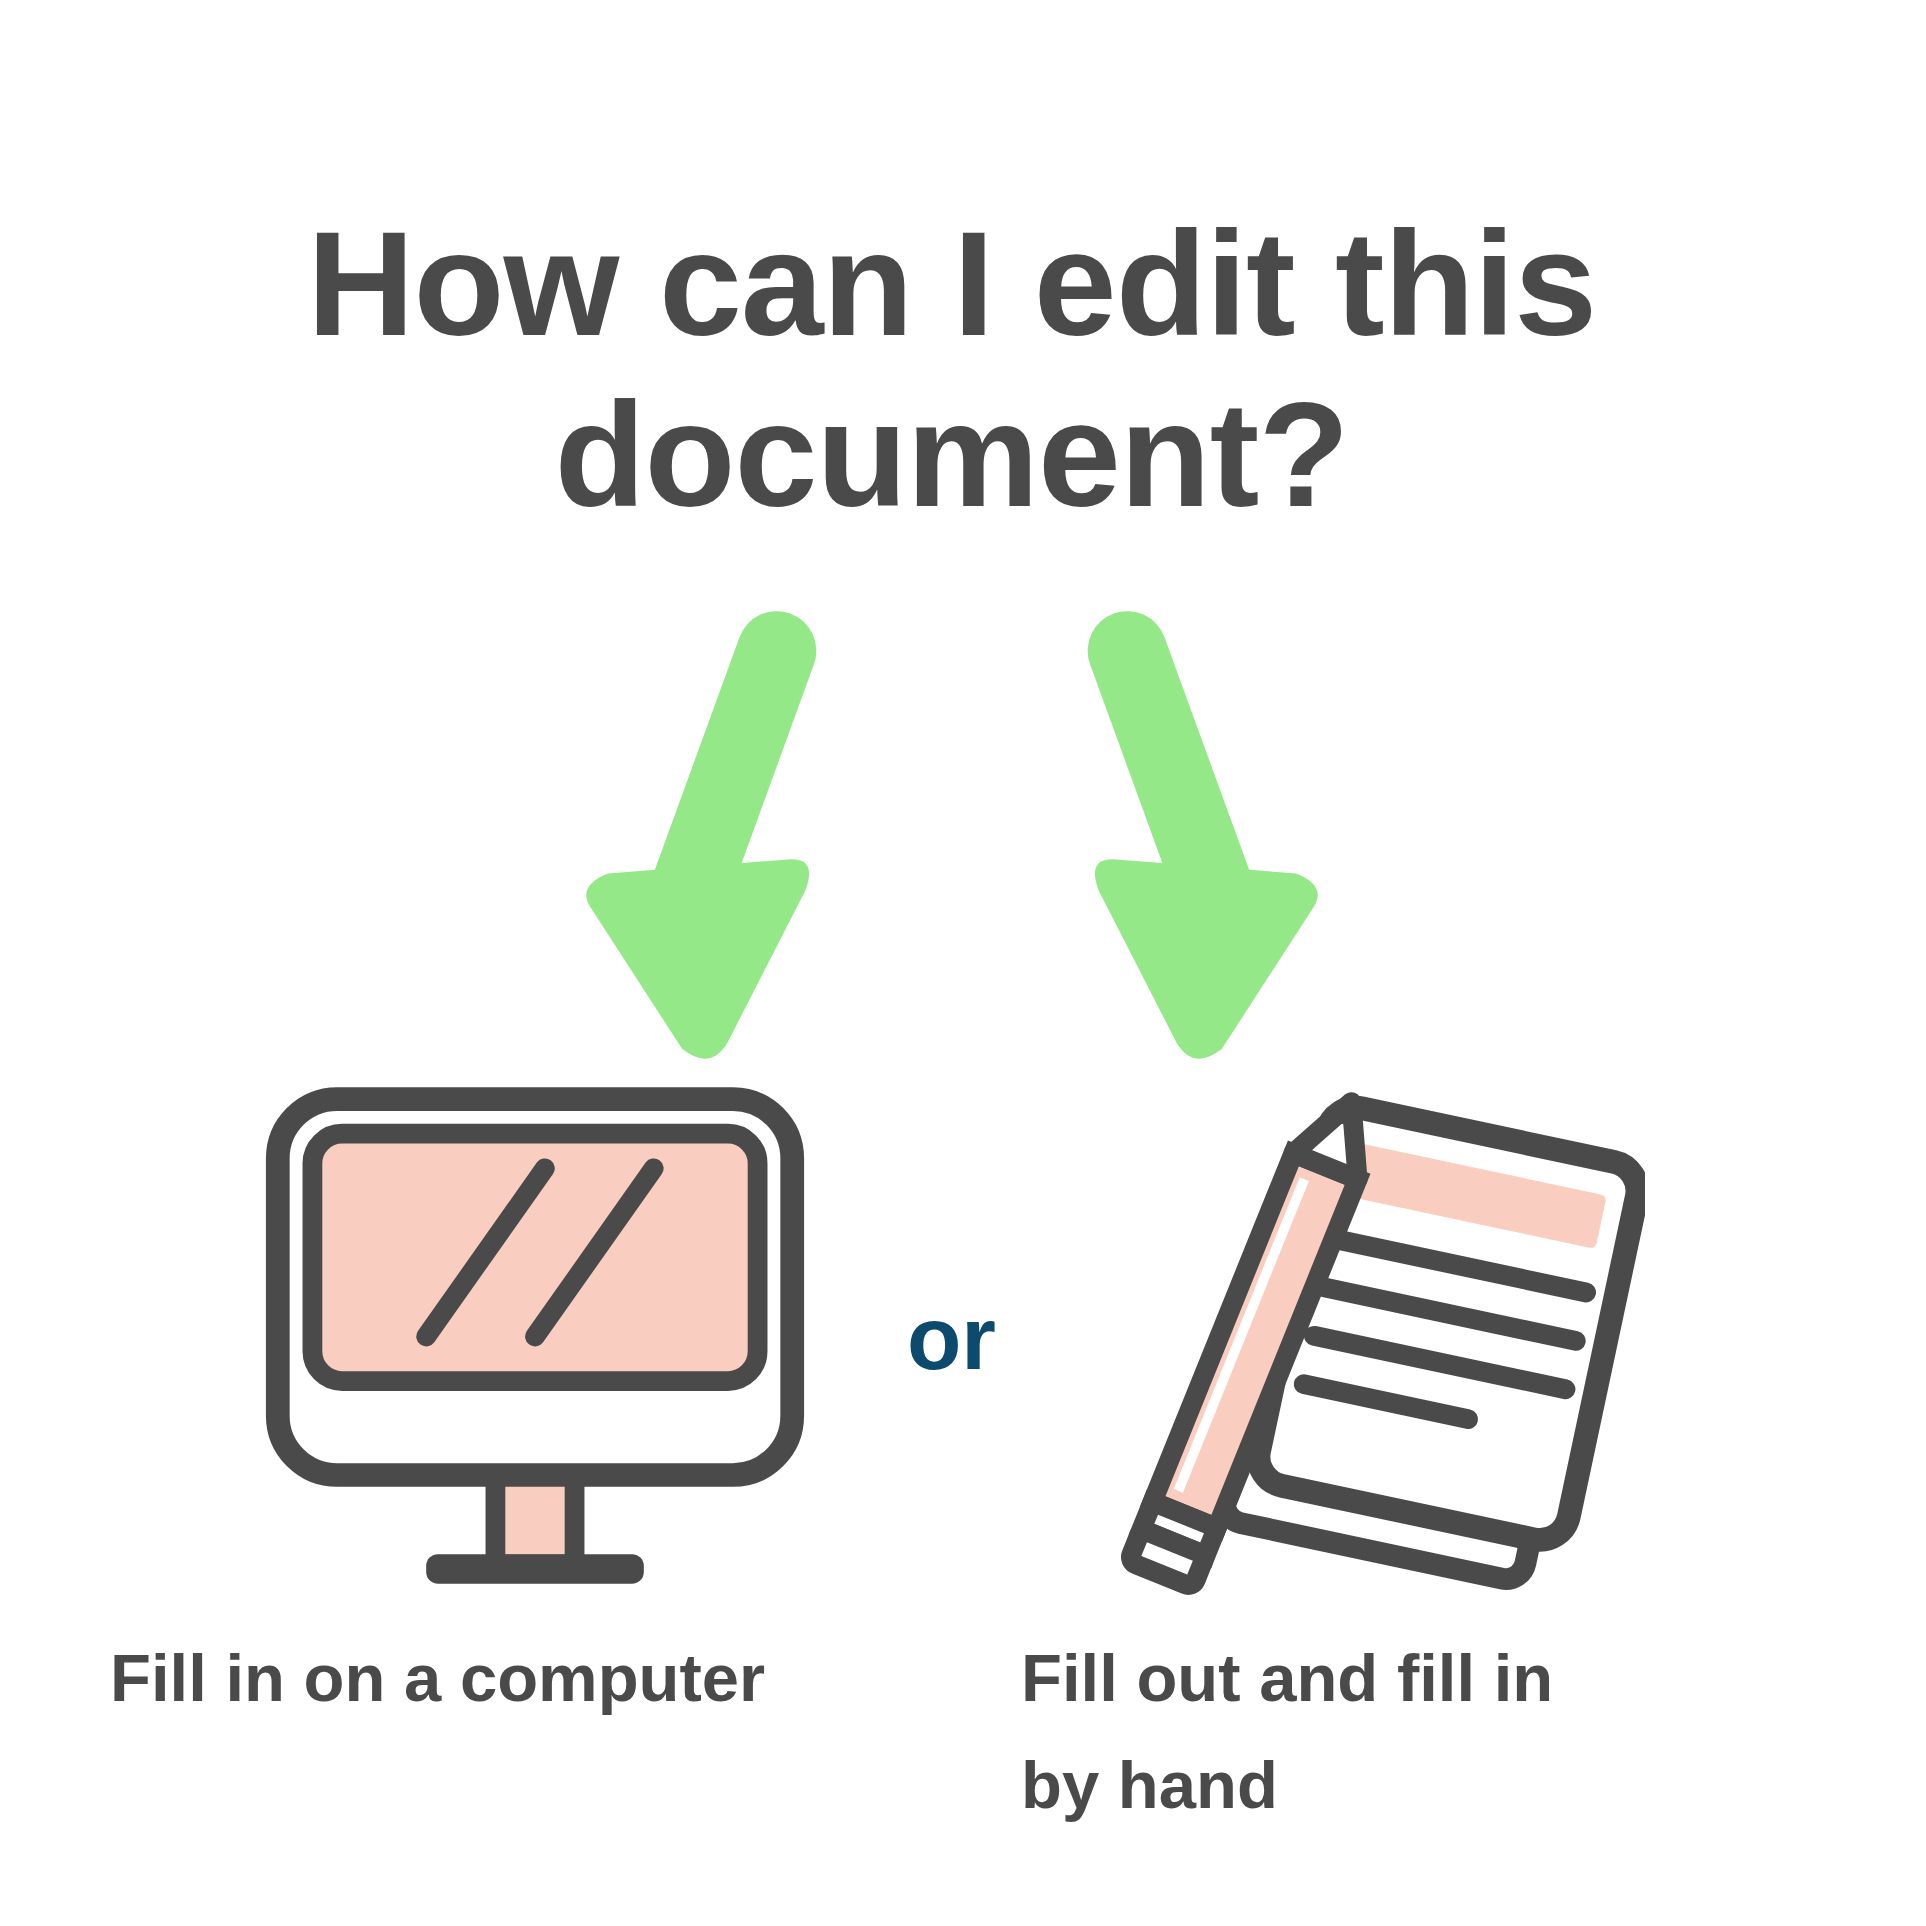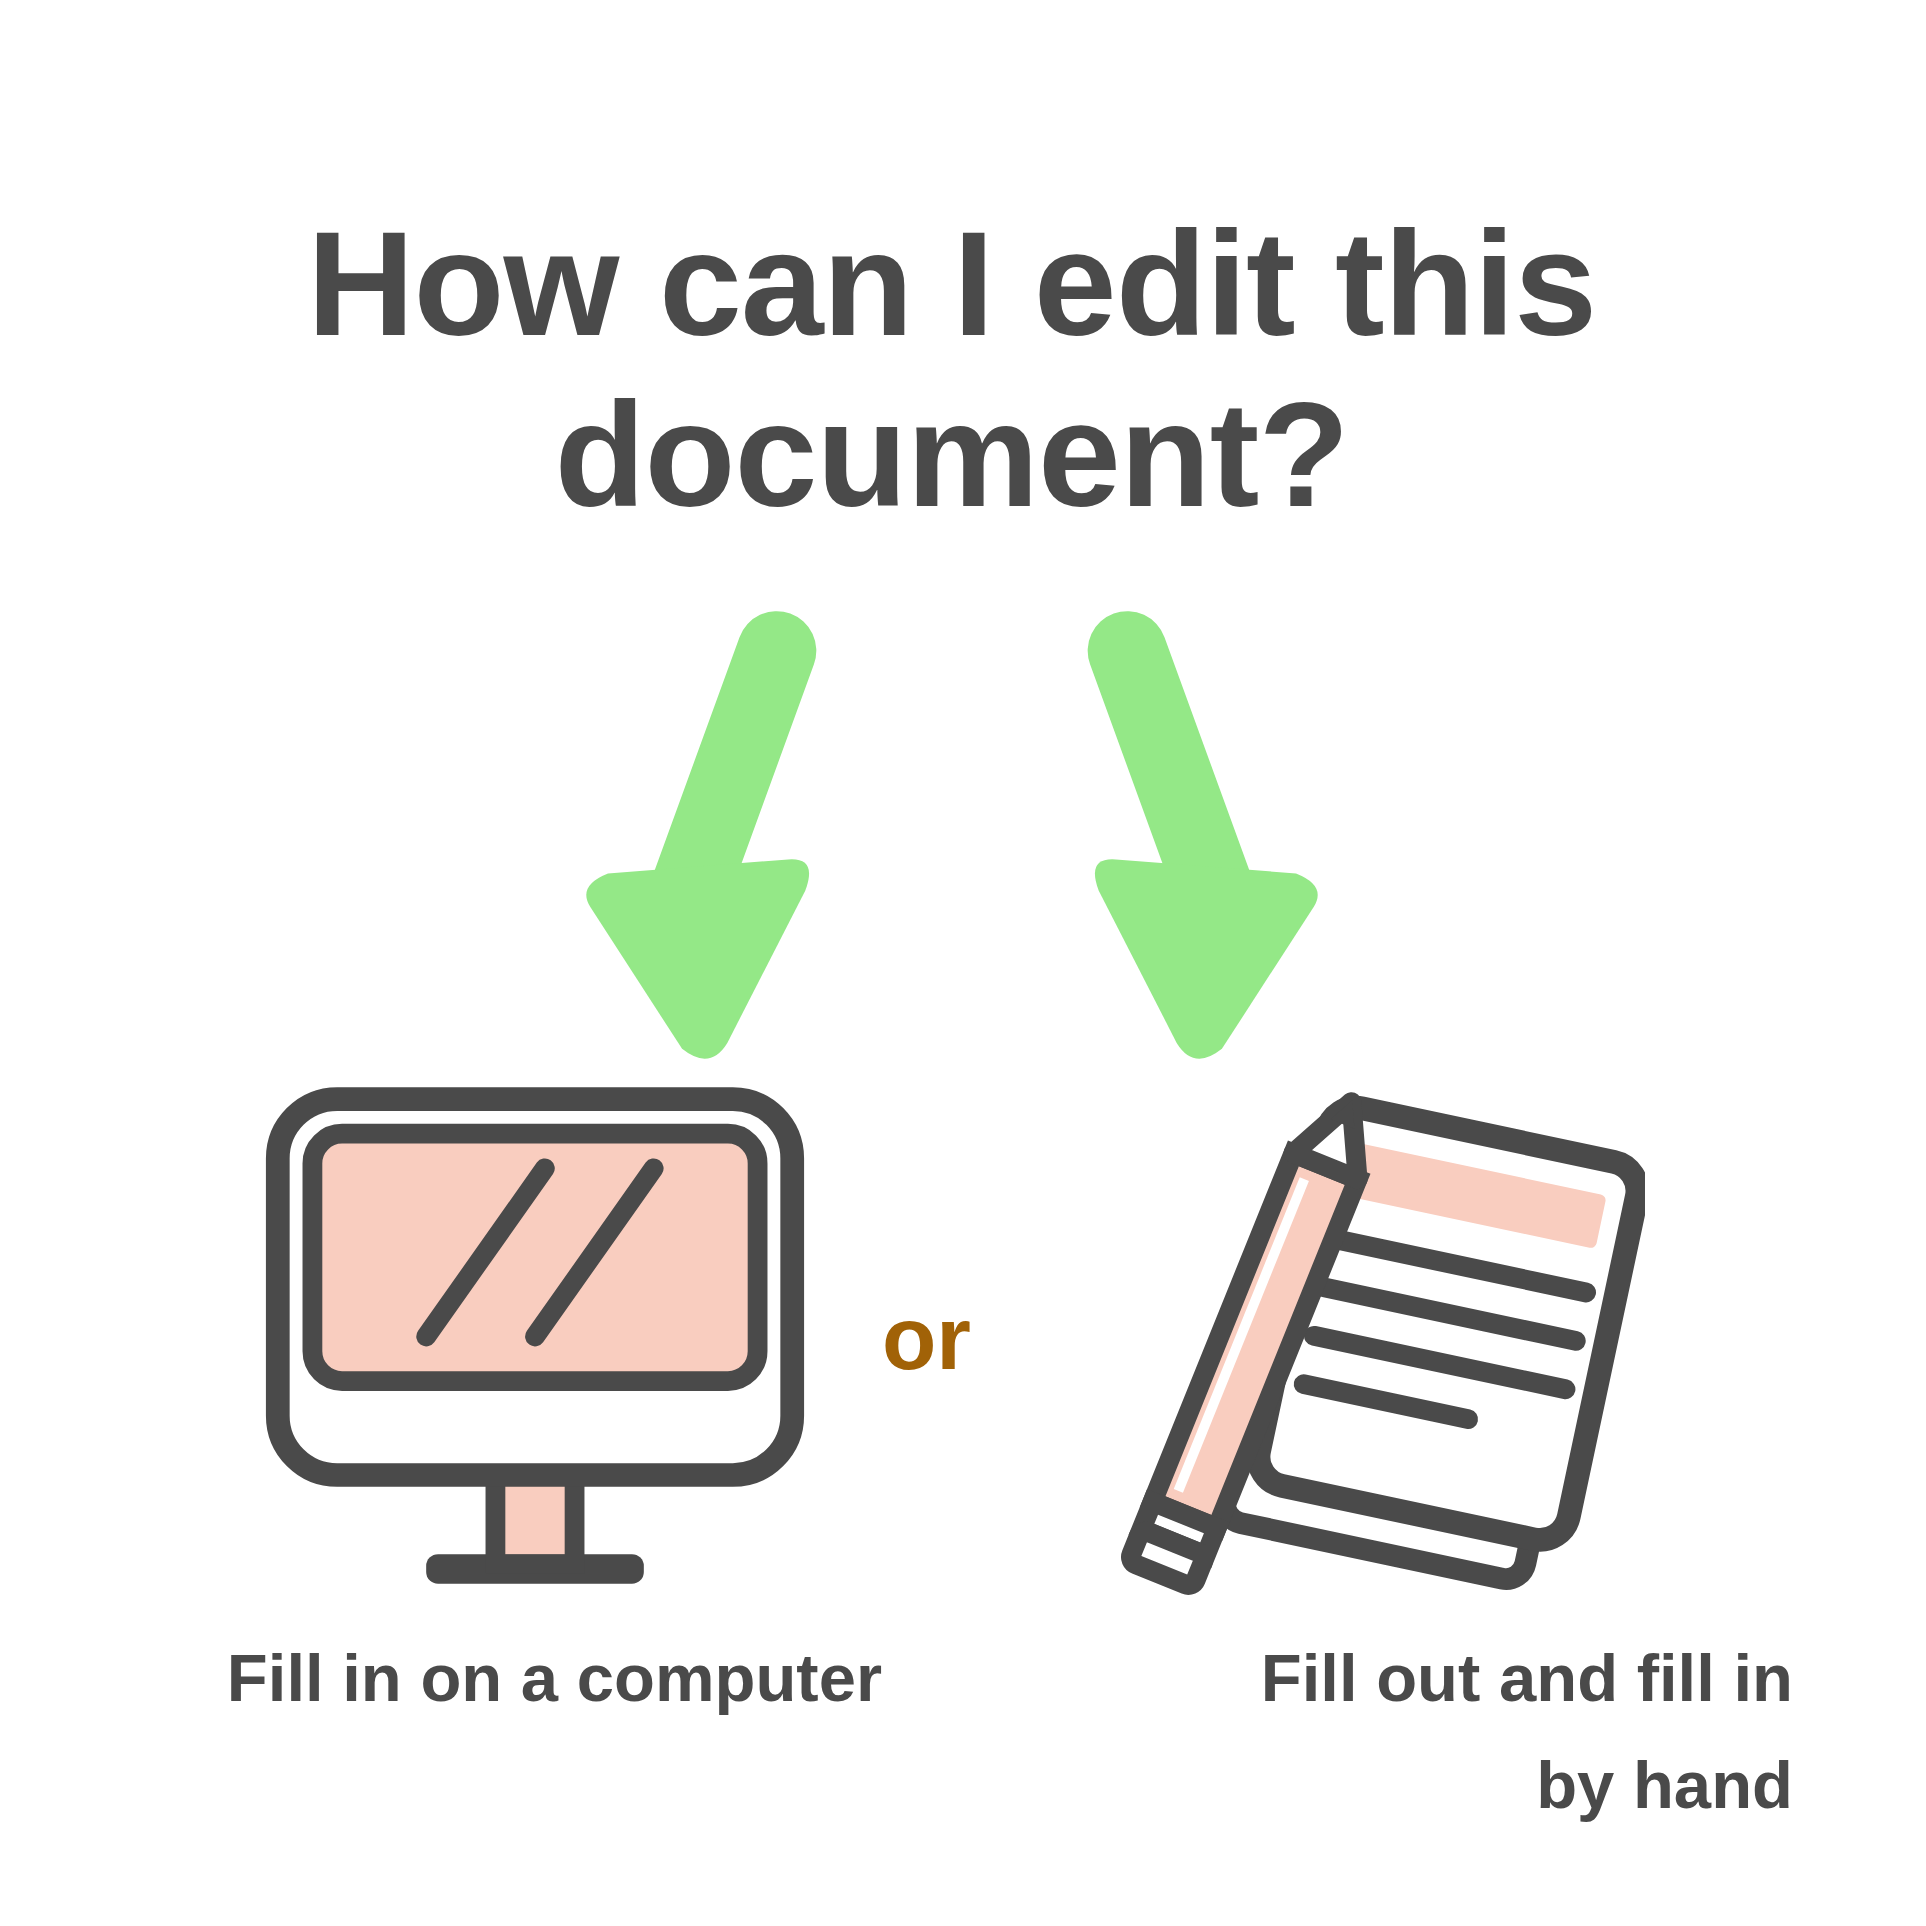--- a/index.html
+++ b/index.html
@@ -48,36 +48,36 @@
     align-items: center;
   }
   .icon-box {
     width: 634px;
     display: flex;
     justify-content: center;
   }
   .or {
     font-size: 89px;
     font-weight: 700;
-    color: #a16207;
+    color: #0c4a6e;
     margin: 0 30px;
-    text-align: left;
+    text-align: center;
     width: 139px;
   }
   .captions {
     position: absolute;
     top: 1624px;
     left: 0;
     width: 100%;
     display: flex;
     justify-content: center;
   }
   .caption {
     width: 772px;
-    text-align: right;
+    text-align: left;
     font-size: 67px;
     font-weight: 700;
     line-height: 1.6;
     color: #4a4a4a;
   }
 </style>
 </head>
 <body>
 
 <div class="stage">

